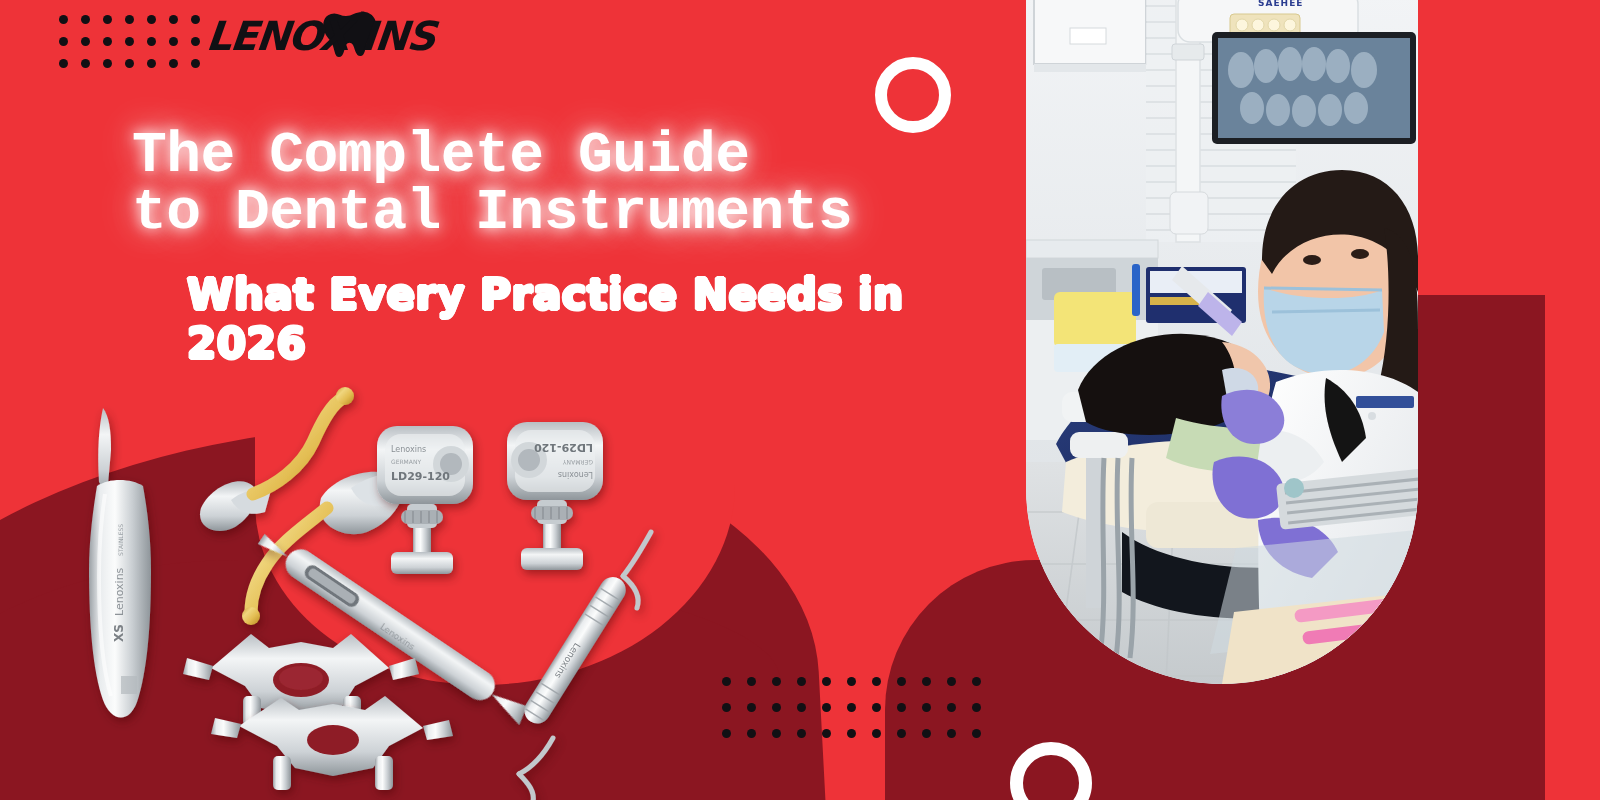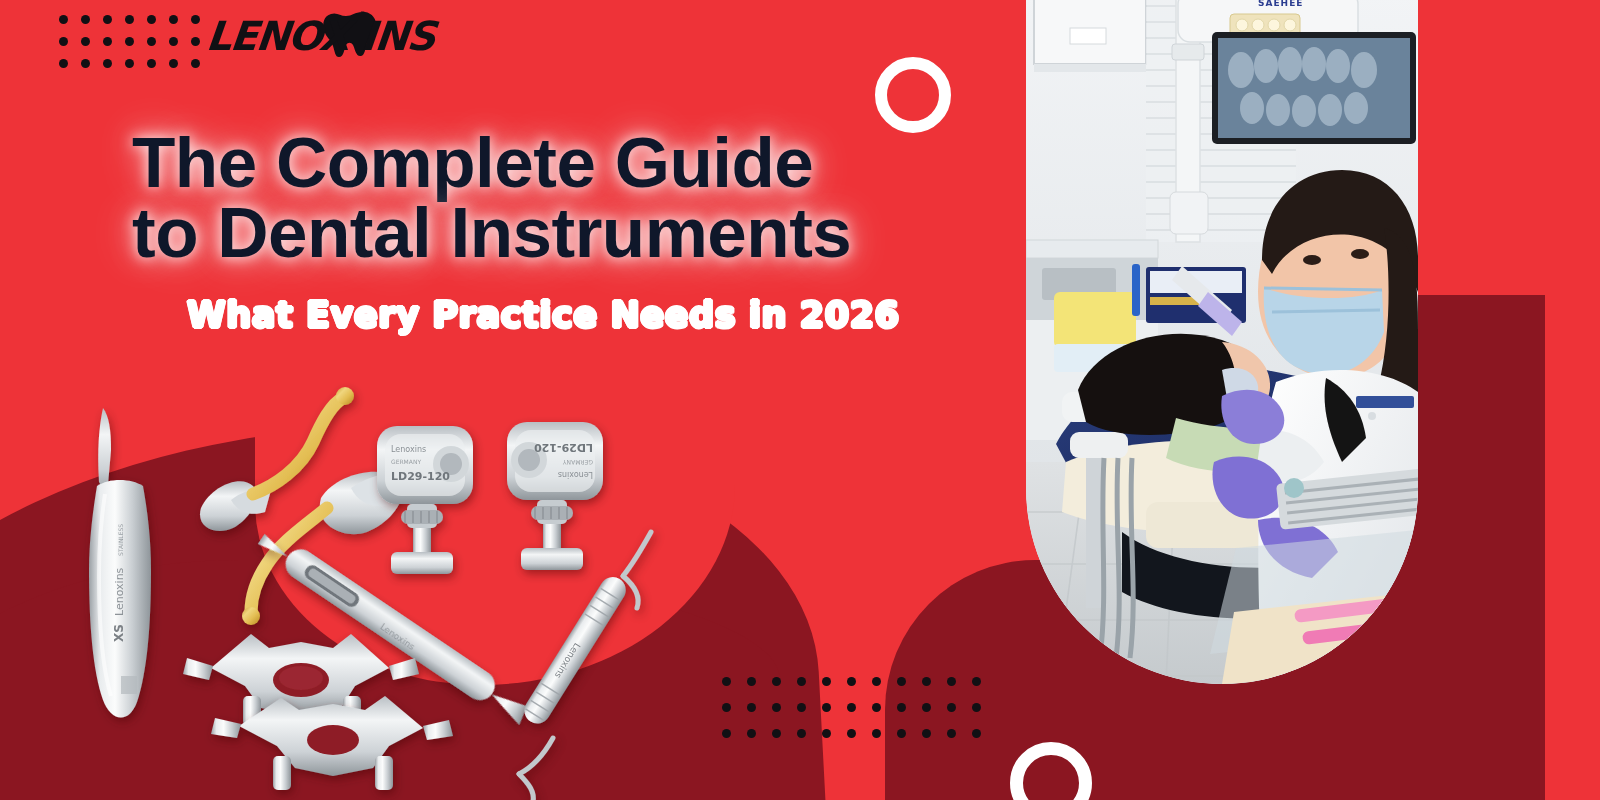--- a/index.html
+++ b/index.html
@@ -88,38 +88,38 @@
     position:absolute; left:207px; top:6px;
     width:250px; height:56px;
   }
   #logo svg { width:100%; height:100%; display:block; }
 
   
   #headline-block {
     position:absolute; left:132px; top:128px; width:880px;
   }
   #main-title {
-    font-family:Liberation Sans, sans-serif;
+    font-family:Liberation Mono, monospace;
     font-weight:bold;
-    font-size:71px;
+    font-size:58px;
     line-height:0.98;
     letter-spacing:-0.5px;
-    color:#0f172a;
+    color:#ffffff;
     text-shadow:
       0 0 14px rgba(255,255,255,0.95),
       0 0 28px rgba(255,255,255,0.65),
       0 0 48px rgba(255,255,255,0.40);
     white-space:pre-line;
   }
   #subtitle {
     margin-top:28px;
     margin-left:55px;
     font-family:"DejaVu Sans", sans-serif;
     font-weight:bold;
-    font-size:35px;
+    font-size:42px;
     letter-spacing:0.6px;
     color:#ffffff;
     -webkit-text-stroke:1.6px #f05055;
     paint-order:stroke fill;
     text-shadow:
       0 0 2px rgba(255,255,255,0.95),
       1.8px 0 0 #ffffff, -1.8px 0 0 #ffffff,
       0 1.8px 0 #ffffff, 0 -1.8px 0 #ffffff,
       1.3px 1.3px 0 #ffffff, -1.3px -1.3px 0 #ffffff,
       1.3px -1.3px 0 #ffffff, -1.3px 1.3px 0 #ffffff;

